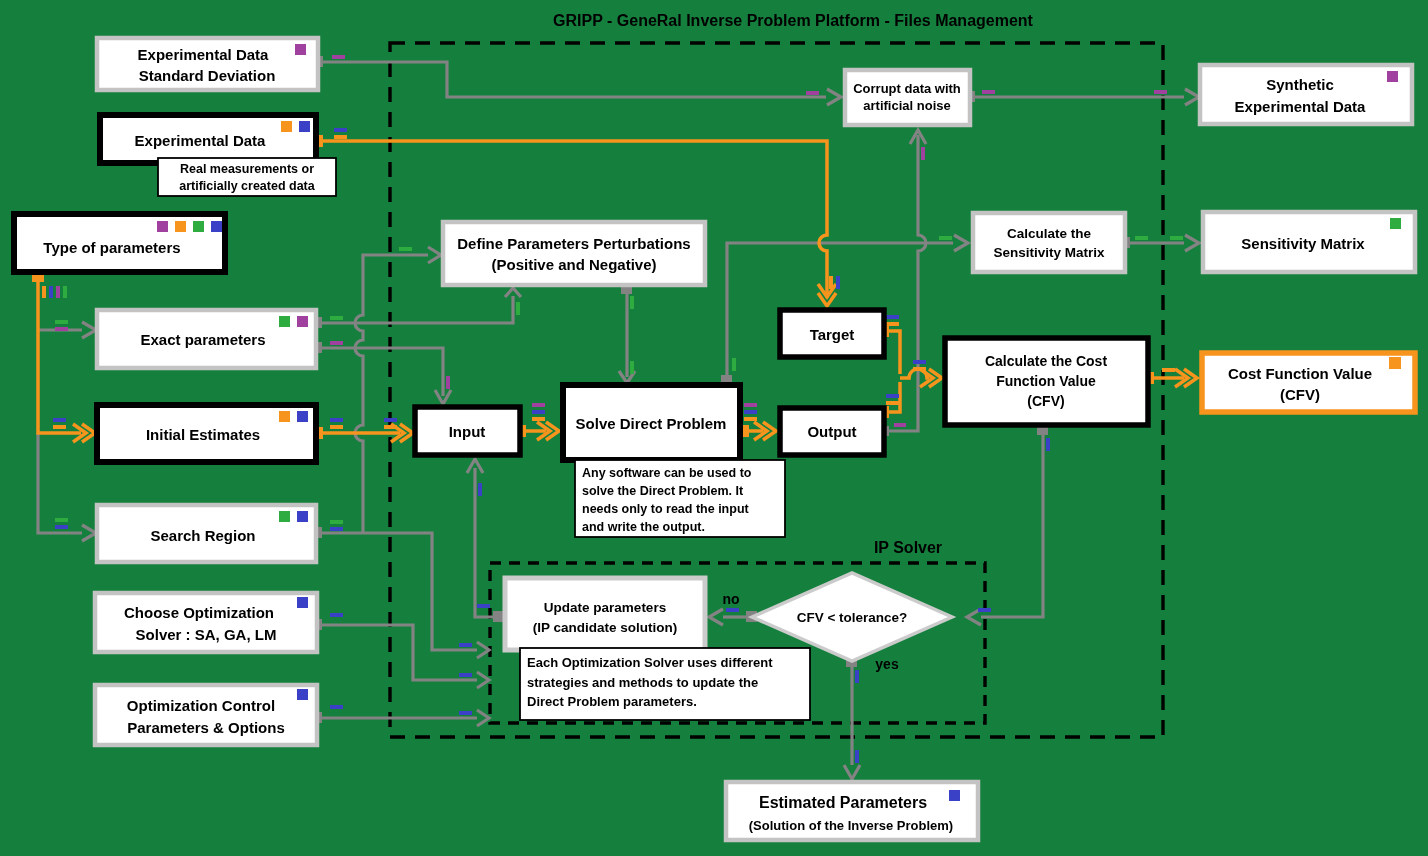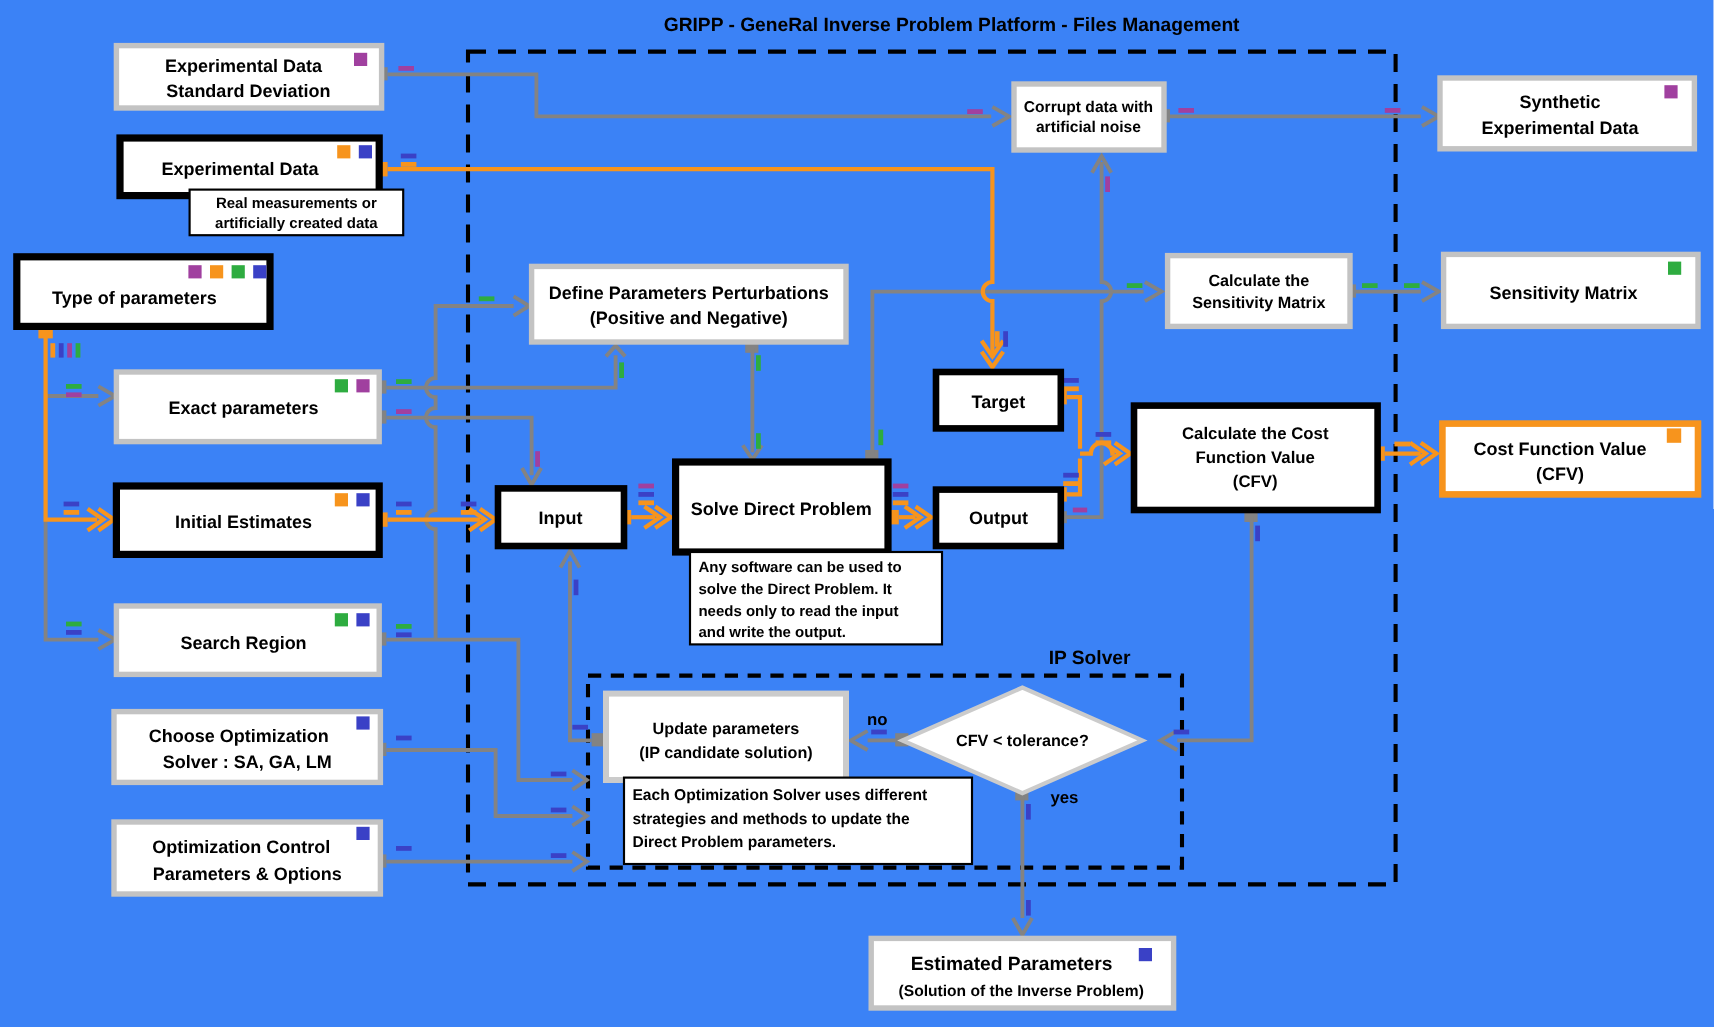--- a/index.html
+++ b/index.html
@@ -1,16 +1,16 @@
 <!DOCTYPE html>
 <html style="--c-purple: #a0409f; --c-orange: #f7941d; --c-green: #2eac40; --c-blue: #3a41c6; --c-gray: #838383; --c-box_gray: #c3c3c3; --c-diamond_gray: #cbcbcb; --c-black: #000000;"><head>
 <meta charset="utf-8">
 <style>
   html,body { margin:0; padding:0; background:#ffffff; }
-  .stage { position:relative; width:1428px; height:856px; background:#3b82f6; overflow:hidden; }
+  .stage { position:relative; width:1428px; height:856px; background:#15803d; overflow:hidden; }
   svg { font-family:"Liberation Sans", sans-serif; display:block; }
 
   
   .bx   { fill:#fff; stroke:var(--c-box_gray); stroke-width:4.5; }
   .bk   { fill:#fff; stroke:var(--c-black); stroke-width:5.5; }
   .bk6  { fill:#fff; stroke:var(--c-black); stroke-width:6; }
   .nt   { fill:#fff; stroke:var(--c-black); stroke-width:1.8; }
   .lt   { fill:#fff; stroke:var(--c-diamond_gray); stroke-width:5; }
   .dm   { fill:#fff; stroke:var(--c-diamond_gray); stroke-width:3.5; }
   .obx  { fill:#fff; stroke:var(--c-orange); stroke-width:5.5; }

